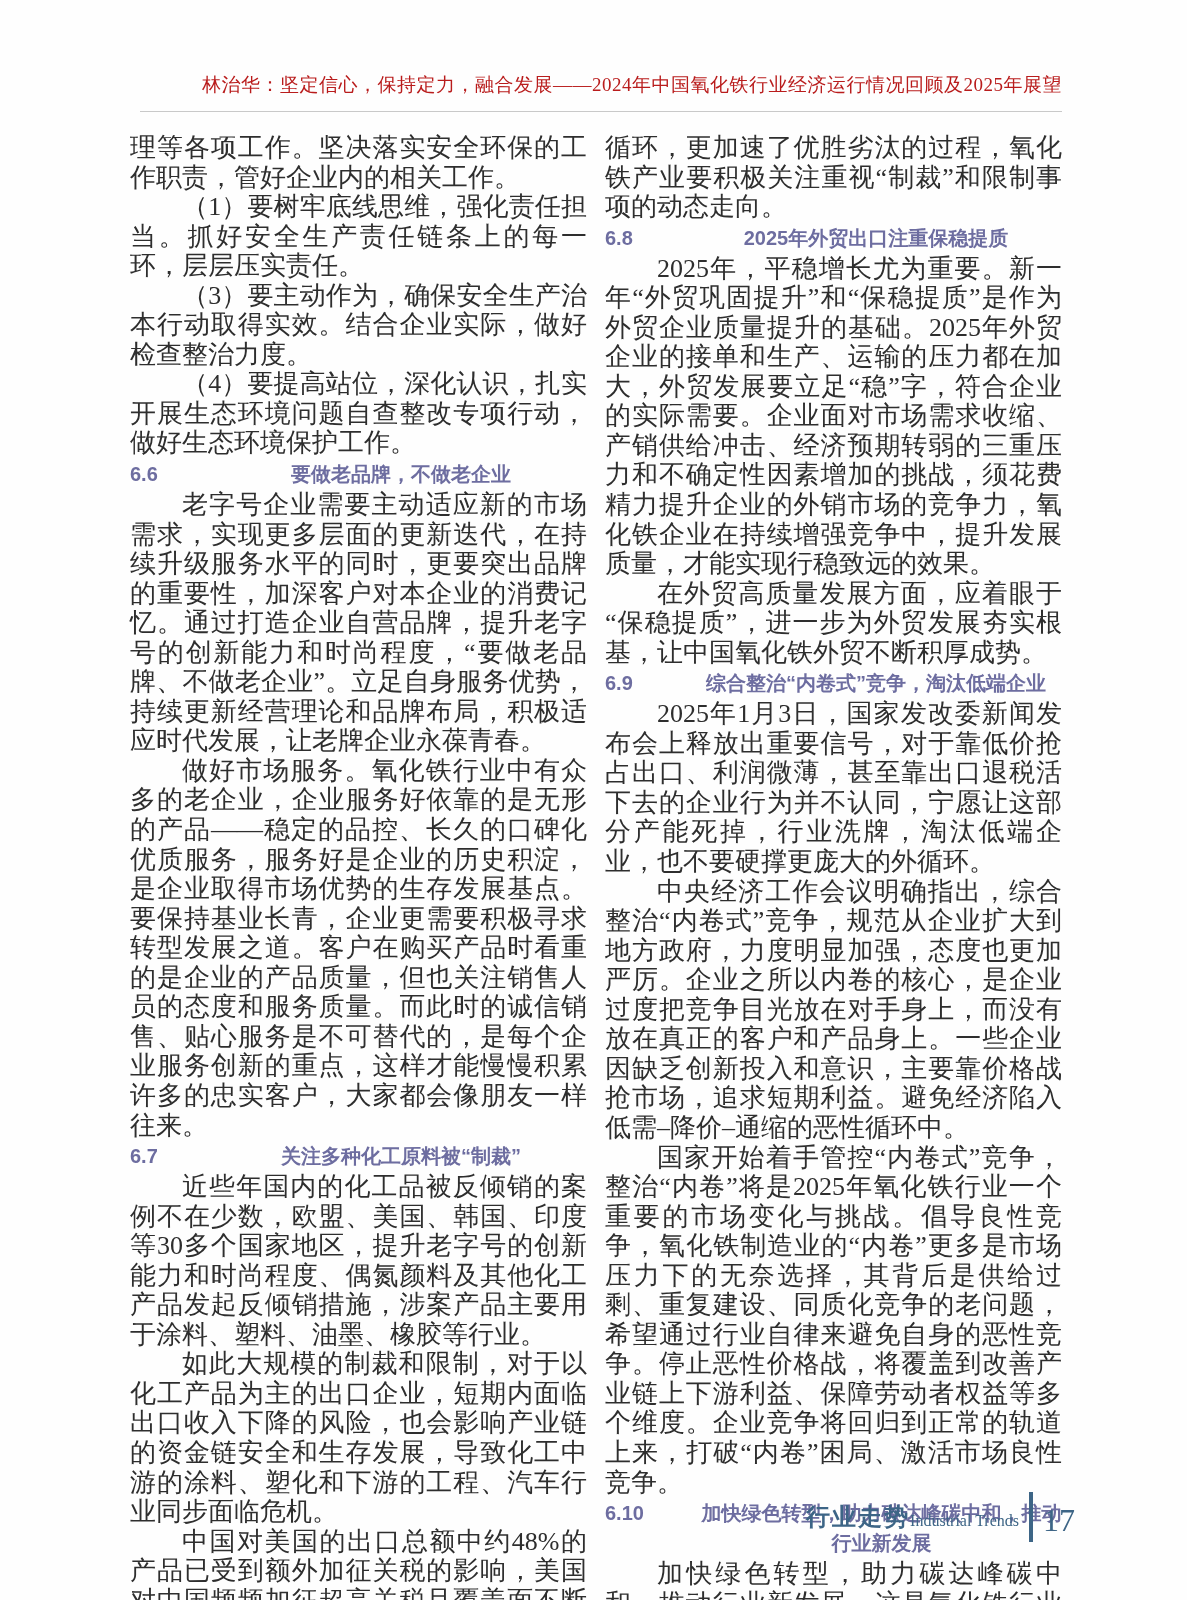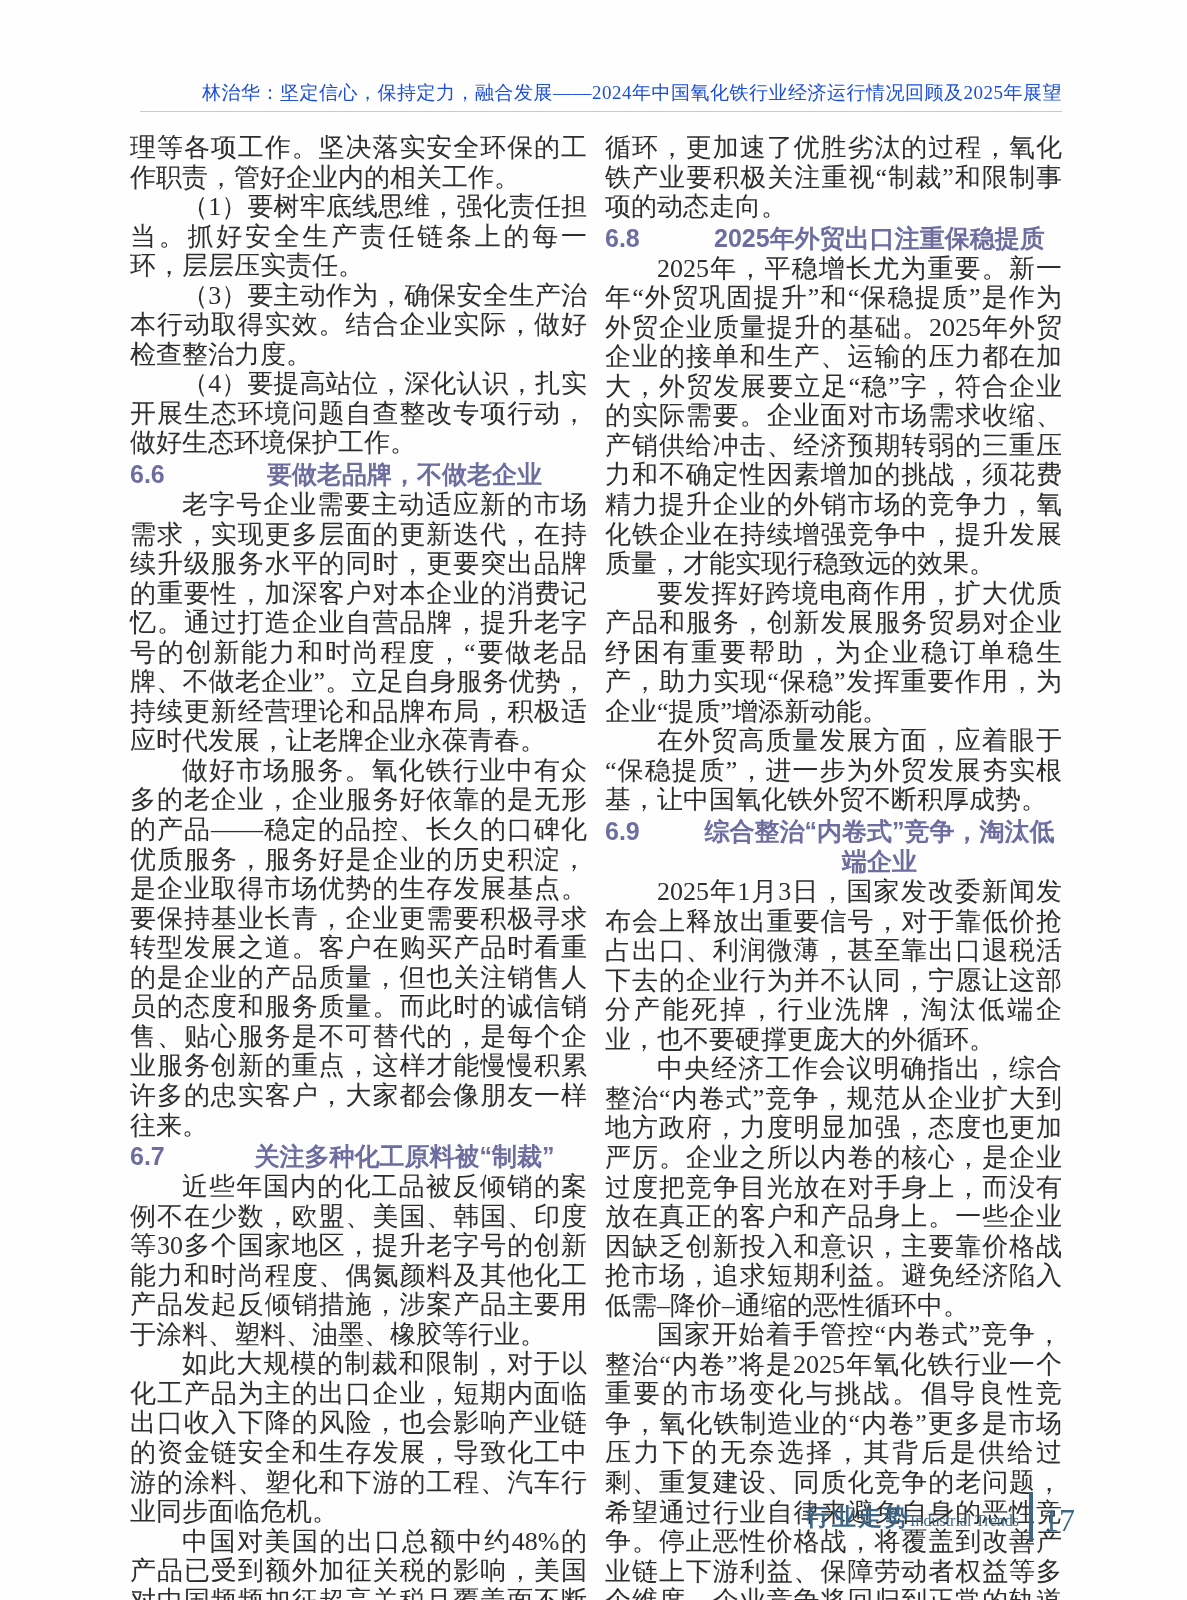--- a/index.html
+++ b/index.html
@@ -6,24 +6,24 @@
   .page{
     position:relative;
     width:1187px;height:1600px;
     background:#fefefe;
     margin:0 auto;
     overflow:hidden;
     font-family:"Liberation Serif","DejaVu Serif",serif;
   }
   
   .running-head{
-    position:absolute;top:80px;right:125px;left:140px;
+    position:absolute;top:72px;right:125px;left:140px;
     text-align:right;
     font-size:19px;
-    color:#1d4ed8;
+    color:#b91c1c;
     font-family:"Liberation Serif","DejaVu Serif",serif;
     letter-spacing:0.5px;
     white-space:nowrap;
   }
   .head-rule{
     position:absolute;top:111px;left:140px;right:125px;
     border-top:1.5px solid #c9c9c9;
     height:0;
   }
   
@@ -40,21 +40,21 @@
     text-align:justify;
     font-family:"Liberation Serif","DejaVu Serif",serif;
   }
   .para.indent{text-indent:2em;}
   .sec-heading{
     display:flex;
     align-items:flex-start;
     font-family:"Liberation Sans","DejaVu Sans",sans-serif;
     font-weight:bold;
     color:#6d6da0;
-    font-size:25px;
+    font-size:20px;
     line-height:30px;
     margin:1px 0;
     gap:37px;
   }
   .sec-num{flex:0 0 auto;margin-right:20px;}
   .sec-title{flex:1 1 auto;text-align:center;}
   
   .footer{
     position:absolute;top:1492px;right:112px;
     display:flex;align-items:center;
@@ -117,21 +117,20 @@
         <p class="para indent">如此大规模的制裁和限制，对于以化工产品为主的出口企业，短期内面临出口收入下降的风险，也会影响产业链的资金链安全和生存发展，导致化工中游的涂料、塑化和下游的工程、汽车行业同步面临危机。</p>
         <p class="para indent">中国对美国的出口总额中约48%的产品已受到额外加征关税的影响，美国对中国频频加征超高关税且覆盖面不断扩大，出口关税税率将大幅提升至60%以上，将直接影响中国对美国出口商品的价格竞争力。如今几十个国家反倾销，严控我国化工等产品的出口销售，我国出口商贸形势日益严峻。当成本压力蔓延，企业将陆续调整产品售价来转嫁资金压力，现金流的风险也会让企业无暇顾及创新，陷入难以发展的恶性</p>
       </div>
     <div class="col" id="col-right">
         <p class="para">循环，更加速了优胜劣汰的过程，氧化铁产业要积极关注重视“制裁”和限制事项的动态走向。</p>
         <div class="sec-heading">
           <span class="sec-num">6.8</span>
           <span class="sec-title">2025年外贸出口注重保稳提质</span>
         </div>
         <p class="para indent">2025年，平稳增长尤为重要。新一年“外贸巩固提升”和“保稳提质”是作为外贸企业质量提升的基础。2025年外贸企业的接单和生产、运输的压力都在加大，外贸发展要立足“稳”字，符合企业的实际需要。企业面对市场需求收缩、产销供给冲击、经济预期转弱的三重压力和不确定性因素增加的挑战，须花费精力提升企业的外销市场的竞争力，氧化铁企业在持续增强竞争中，提升发展质量，才能实现行稳致远的效果。</p>
-        <p class="para indent">要发挥好跨境电商作用，扩大优质产品和服务，创新发展服务贸易对企业纾困有重要帮助，为企业稳订单稳生产，助力实现“保稳”发挥重要作用，为企业“提质”增添新动能。</p>
         <p class="para indent">在外贸高质量发展方面，应着眼于“保稳提质”，进一步为外贸发展夯实根基，让中国氧化铁外贸不断积厚成势。</p>
         <div class="sec-heading">
           <span class="sec-num">6.9</span>
           <span class="sec-title">综合整治“内卷式”竞争，淘汰低端企业</span>
         </div>
         <p class="para indent">2025年1月3日，国家发改委新闻发布会上释放出重要信号，对于靠低价抢占出口、利润微薄，甚至靠出口退税活下去的企业行为并不认同，宁愿让这部分产能死掉，行业洗牌，淘汰低端企业，也不要硬撑更庞大的外循环。</p>
         <p class="para indent">中央经济工作会议明确指出，综合整治“内卷式”竞争，规范从企业扩大到地方政府，力度明显加强，态度也更加严厉。企业之所以内卷的核心，是企业过度把竞争目光放在对手身上，而没有放在真正的客户和产品身上。一些企业因缺乏创新投入和意识，主要靠价格战抢市场，追求短期利益。避免经济陷入低需–降价–通缩的恶性循环中。</p>
         <p class="para indent">国家开始着手管控“内卷式”竞争，整治“内卷”将是2025年氧化铁行业一个重要的市场变化与挑战。倡导良性竞争，氧化铁制造业的“内卷”更多是市场压力下的无奈选择，其背后是供给过剩、重复建设、同质化竞争的老问题，希望通过行业自律来避免自身的恶性竞争。停止恶性价格战，将覆盖到改善产业链上下游利益、保障劳动者权益等多个维度。企业竞争将回归到正常的轨道上来，打破“内卷”困局、激活市场良性竞争。</p>
         <div class="sec-heading">
           <span class="sec-num">6.10</span>

